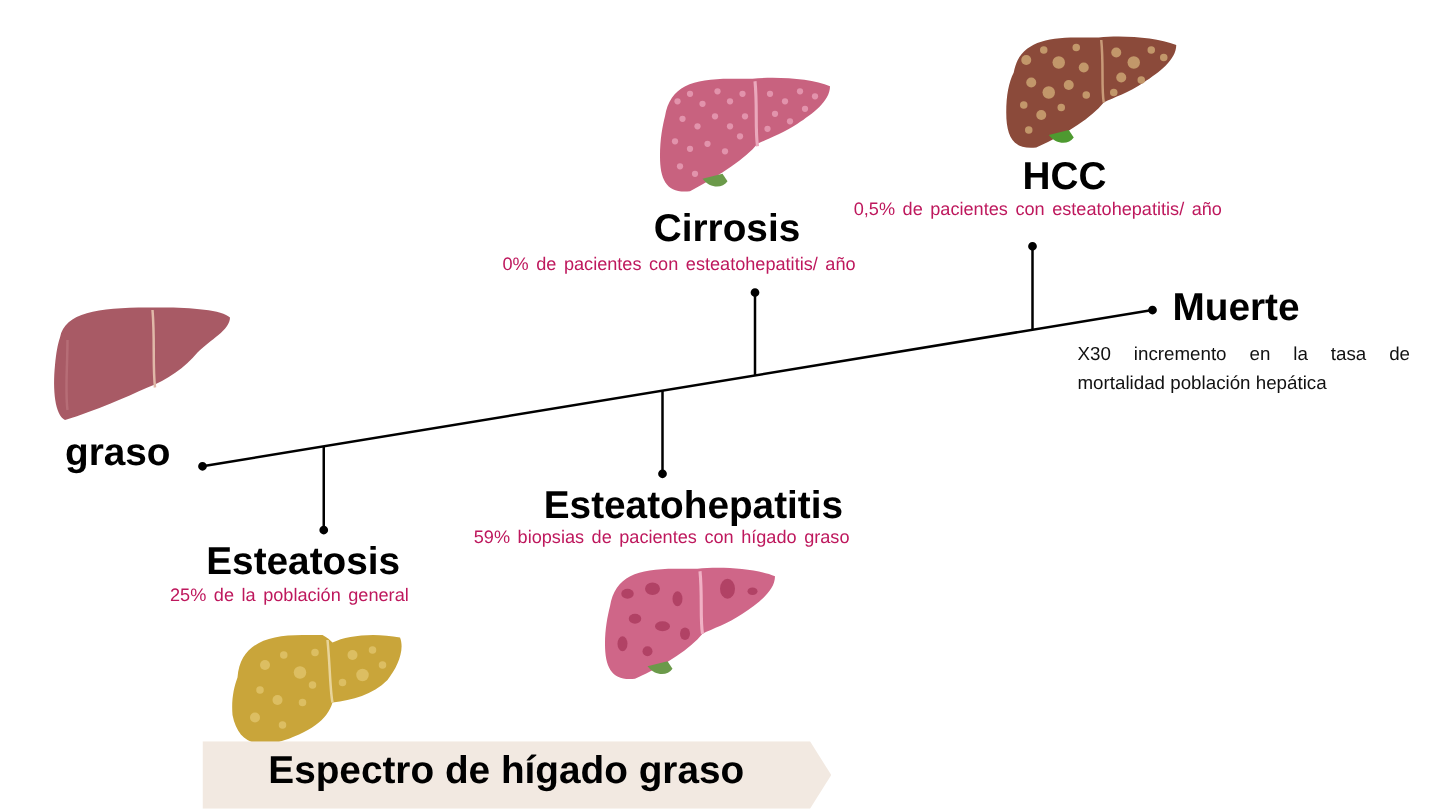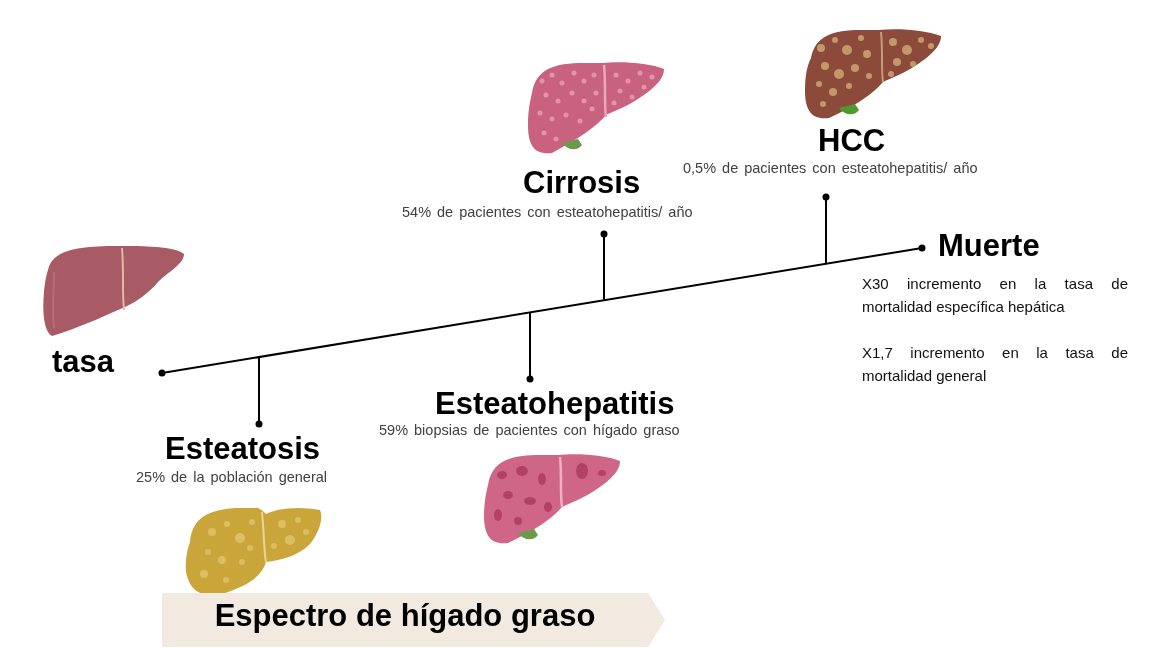--- a/index.html
+++ b/index.html
@@ -1,19 +1,19 @@
 <!DOCTYPE html>
 <html><head>
 <meta charset="utf-8">
 <style>
   html, body { margin:0; padding:0; background:#ffffff; }
   body { width:1152px; height:648px; position:relative; overflow:hidden;
          font-family:"Liberation Sans", sans-serif; color:#000; }
   .stage-title { position:absolute; font-weight:bold; font-size:31px; line-height:1; white-space:nowrap;text-align:center; }
-  .stage-desc { position:absolute; font-size:14.5px; line-height:1.2; white-space:nowrap; color:#404040; word-spacing:2px; }
+  .stage-desc { position:absolute; font-size:14.5px; line-height:1.2; white-space:nowrap; color:#be185d; word-spacing:2px; }
   .liver { position:absolute; }
   svg.lines { position:absolute; left:0; top:0; width:1152px; height:648px; }
   .muerte-notes { position:absolute; left:862px; top:272px; width:266px; font-size:15px; line-height:23px; color:#111; text-align:justify; }
   .muerte-notes p { margin:0 0 23px 0; }
   .banner { position:absolute; left:162px; top:593px; width:503px; height:54px; }
   .banner-text { position:absolute; left:162px; top:593px; width:486px; height:46px; display:flex; align-items:center; justify-content:center; font-weight:bold; font-size:31px; }
 </style>
 </head>
 <body>
 
@@ -139,37 +139,36 @@
       <circle cx="106" cy="26" r="5"></circle>
     <circle cx="120" cy="16" r="3"></circle>
       <circle cx="130" cy="22" r="3"></circle>
       <circle cx="96" cy="38" r="4"></circle>
     <circle cx="112" cy="40" r="3"></circle>
       <circle cx="90" cy="50" r="3"></circle>
   </g>
 </svg>
 
 <div class="stage-title" style="left:40px;top:346px;">
-  <div style="padding-left:12px">tasa</div>
+  <div style="padding-left:12px">graso</div>
 </div>
 
 <div class="stage-title" style="left:165px;top:433px;">Esteatosis</div>
 <div class="stage-desc" style="left:136px;top:469px;">25% de la población general</div>
 
 <div class="stage-title" style="left:435px;top:388px;">Esteatohepatitis</div>
 <div class="stage-desc" style="left:379px;top:422px;">59% biopsias de pacientes con hígado graso</div>
 
 <div class="stage-title" style="left:523px;top:167px;">Cirrosis</div>
-<div class="stage-desc" style="left:402px;top:204px;">54% de pacientes con esteatohepatitis/  año</div>
+<div class="stage-desc" style="left:402px;top:204px;">0% de pacientes con esteatohepatitis/  año</div>
 
 <div class="stage-title" style="left:818px;top:125px;">HCC</div>
 <div class="stage-desc" style="left:683px;top:160px;">0,5% de pacientes con esteatohepatitis/  año</div>
 
 <div class="stage-title" style="left:938px;top:230px;">Muerte</div>
 <div class="muerte-notes">
-  <p>X30 incremento en la tasa de mortalidad específica hepática</p>
-  <p>X1,7 incremento en la tasa de mortalidad general</p>
+  <p>X30 incremento en la tasa de mortalidad población hepática</p>
 </div>
 
 <svg class="banner" viewBox="0 0 503 54">
   <polygon points="0,0 486,0 503,27 486,54 0,54" fill="#f2e9e1"></polygon>
 </svg>
 <div class="banner-text">Espectro de hígado graso</div>
 
 </body></html>

